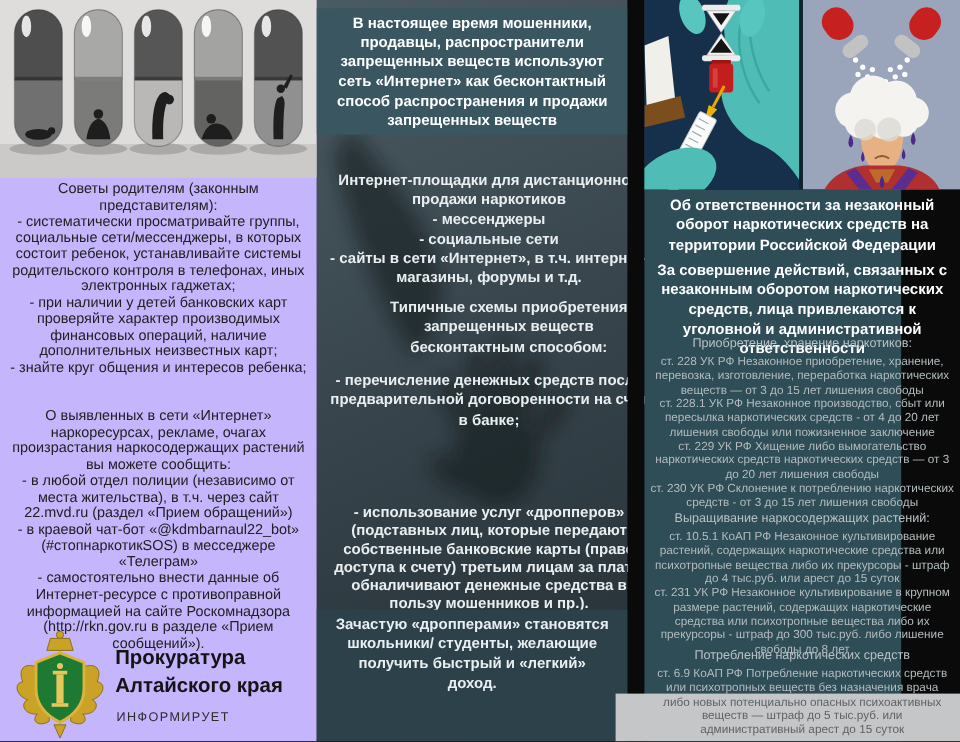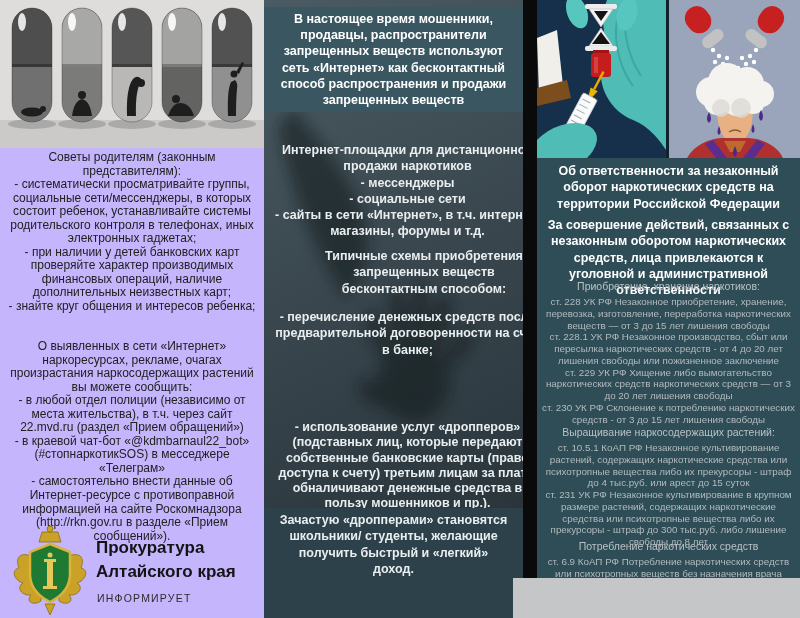--- a/index.html
+++ b/index.html
@@ -34,21 +34,21 @@
   .m-s0{top:309px;}
   .m-s1{top:360px;}
   .m-s2{top:420px;line-height:1.22;}
   .m-bottom{position:absolute;left:0;bottom:0;width:259px;height:110px;background:#2c4149;}
   .m-note{position:absolute;left:0;top:512px;width:259px;padding:0 14px;font-size:12.5px;line-height:1.3;}
 
   
   .divider{position:absolute;left:523px;top:0;width:14px;height:578px;background:#0a0a0a;}
 
   
-  .panel-right{position:absolute;left:537px;top:0;width:263px;height:618px;background:#2e4d57;}
+  .panel-right{position:absolute;left:537px;top:0;width:214px;height:618px;background:#2e4d57;}
   .r-img-row{position:absolute;left:0;top:0;width:263px;height:158px;background:#11222c;}
   .syringe-img{position:absolute;left:0;top:0;width:129px;height:158px;}
   .head-img{position:absolute;left:132px;top:0;width:131px;height:158px;}
   .r-band{position:absolute;left:-24px;top:578px;width:287px;height:40px;background:#c5c6c7;}
   .r-text{position:absolute;left:3px;width:257px;text-align:center;}
   .r-title{top:163px;font-size:12.5px;font-weight:bold;color:#ffffff;line-height:1.3;}
   .r-sub{top:217px;font-size:12.5px;font-weight:bold;color:#ffffff;line-height:1.3;}
   .r-h{font-size:10.5px;color:#b9c1c4;}
   .r-h1{top:280px;}
   .r-h2{top:426px;}
@@ -324,15 +324,16 @@
 
     <div class="r-text r-h r-h2">Выращивание наркосодержащих растений:</div>
     <div class="r-text r-items r-items2">
       <div>ст. 10.5.1 КоАП РФ Незаконное культивирование растений, содержащих наркотические средства или психотропные вещества либо их прекурсоры - штраф до 4 тыс.руб. или арест до 15 суток</div>
       <div>ст. 231 УК РФ Незаконное культивирование в крупном размере растений, содержащих наркотические средства или психотропные вещества либо их прекурсоры - штраф до 300 тыс.руб. либо лишение свободы до 8 лет</div>
     </div>
 
     <div class="r-text r-h r-h3">Потребление наркотических средств</div>
     <div class="r-text r-items r-item3">
       <div>ст. 6.9 КоАП РФ Потребление наркотических средств или психотропных веществ без назначения врача</div>
+      <div class="dark-part">либо новых потенциально опасных психоактивных веществ — штраф до 5 тыс.руб. или административный арест до 15 суток</div>
     </div>
   </div>
 </div>
 
 </body></html>

